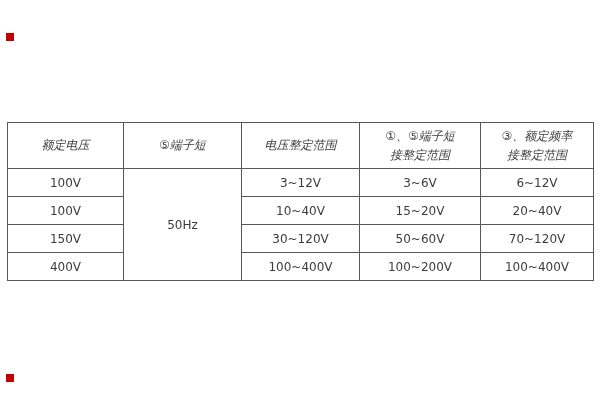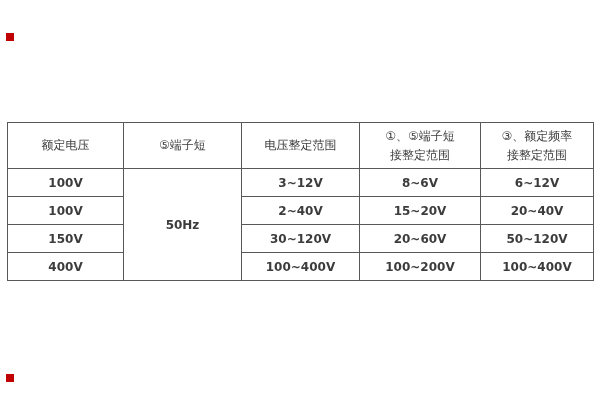--- a/index.html
+++ b/index.html
@@ -31,27 +31,27 @@
     width: 586px;
     border-collapse: collapse;
     table-layout: fixed;
   }
   table.spec th,
   table.spec td {
     border: 1px solid #585858;
     text-align: center;
     vertical-align: middle;
     font-size: 12px;
-    font-weight: 700;
+    font-weight: 400;
     color: #3c3c3c;
     padding: 0;
     overflow: hidden;
     white-space: nowrap;
   }
-  table.spec thead tr { height: 46px; }
+  table.spec thead tr { height: 46px; font-style: italic; }
   table.spec tbody tr { height: 28px; }
   table.spec th {
     font-weight: 400;
   }
   table.spec th .hline {
     line-height: 19px;
   }
 </style>
 </head>
 <body>
@@ -89,34 +89,34 @@
         <div class="hline">③、额定频率</div>
         <div class="hline">接整定范围</div>
       </th>
     </tr>
   </thead>
   <tbody>
     <tr>
       <td>100V</td>
       <td rowspan="4">50Hz</td>
       <td>3~12V</td>
-      <td>8~6V</td>
+      <td>3~6V</td>
       <td>6~12V</td>
     </tr>
     <tr>
       <td>100V</td>
-      <td>2~40V</td>
+      <td>10~40V</td>
       <td>15~20V</td>
       <td>20~40V</td>
     </tr>
     <tr>
       <td>150V</td>
       <td>30~120V</td>
-      <td>20~60V</td>
-      <td>50~120V</td>
+      <td>50~60V</td>
+      <td>70~120V</td>
     </tr>
     <tr>
       <td>400V</td>
       <td>100~400V</td>
       <td>100~200V</td>
       <td>100~400V</td>
     </tr>
   </tbody>
 </table>
 

